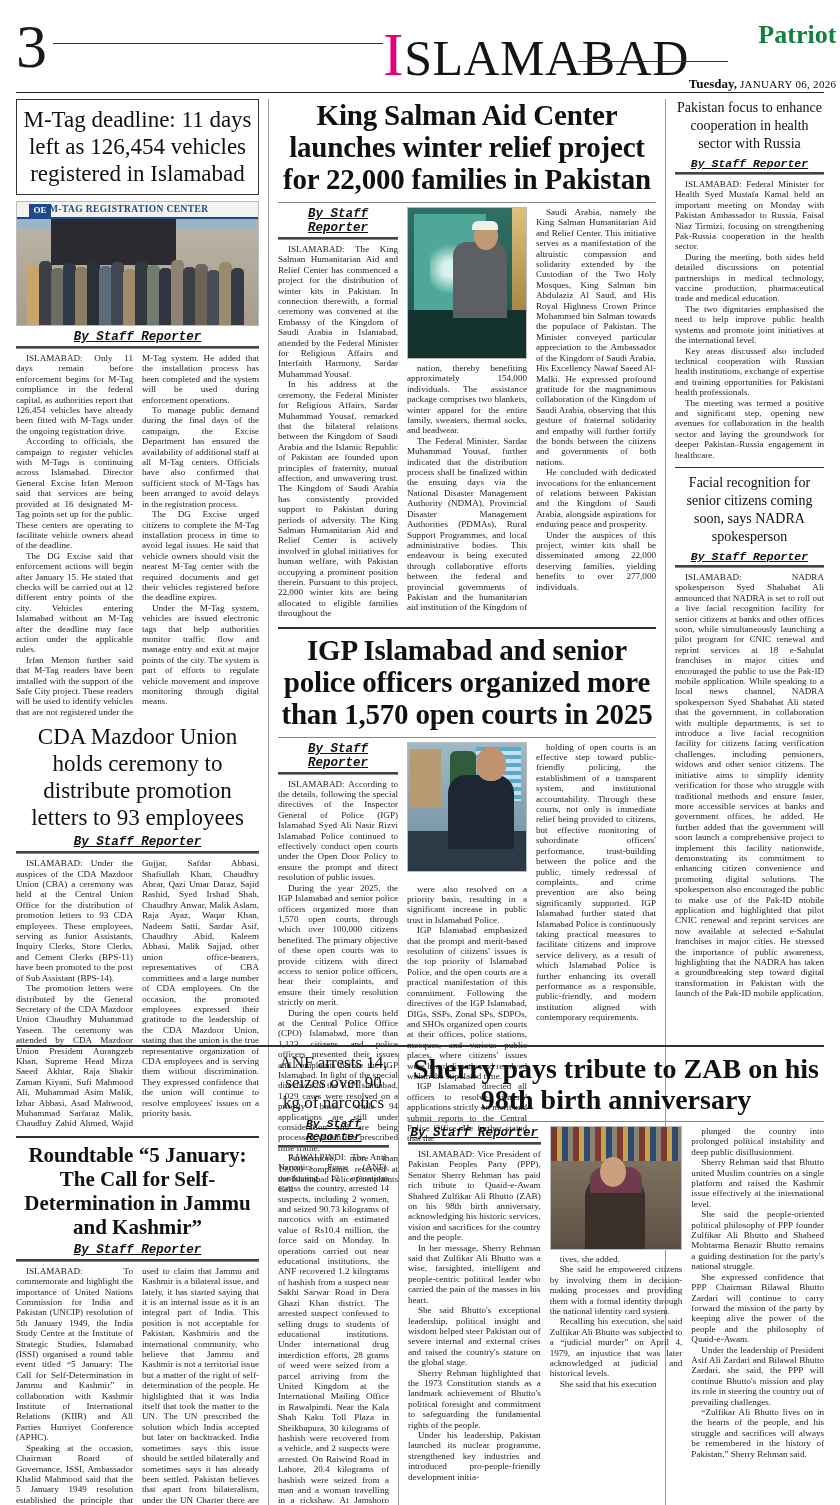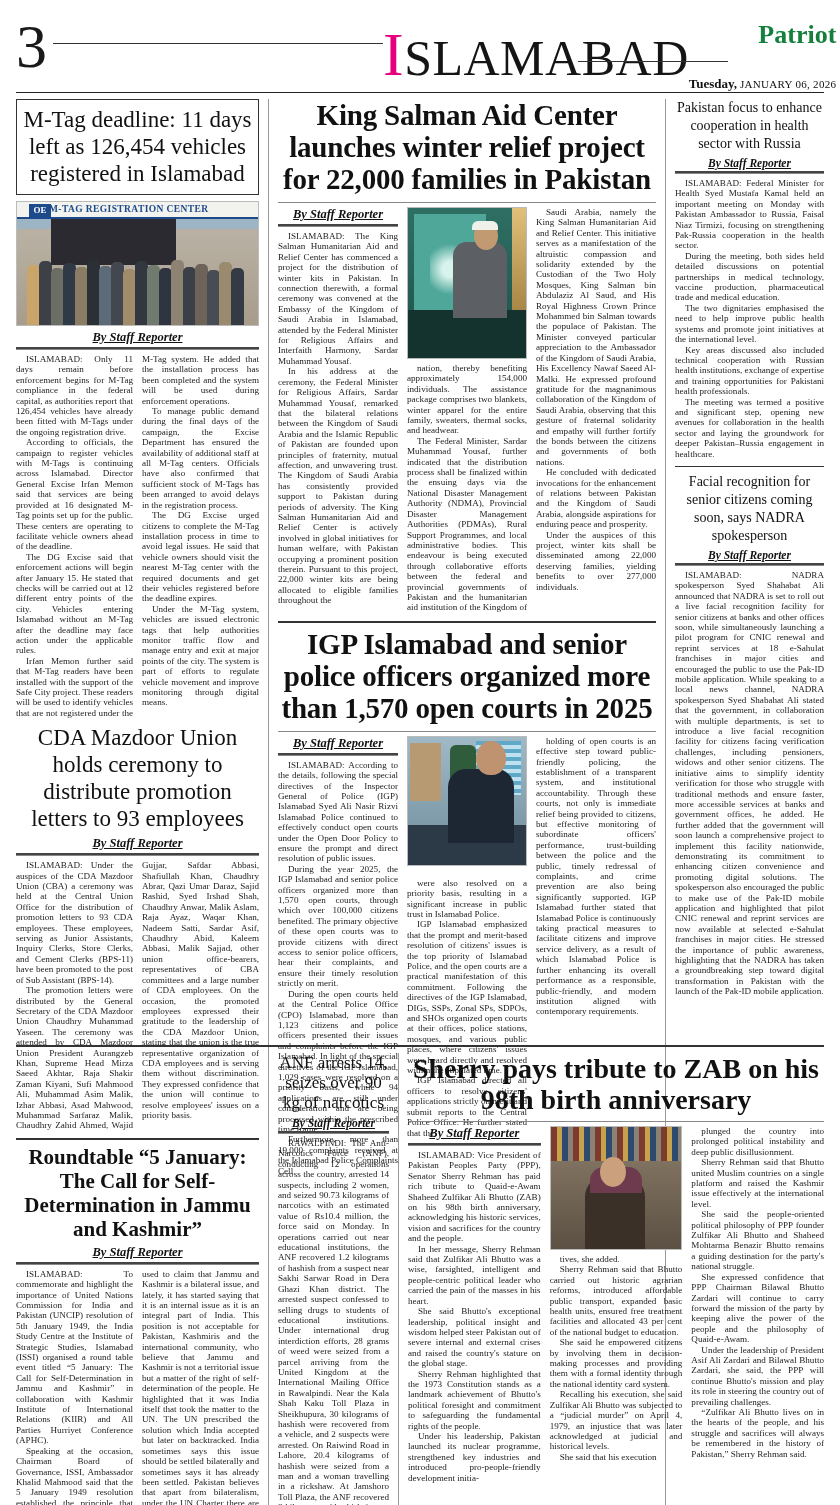--- a/index.html
+++ b/index.html
@@ -37,21 +37,21 @@
 
   
   .hl { text-align:center; font-weight:700; color:#111; font-family:"Liberation Serif", serif; }
   .hl-box { border:1.2px solid #333; padding:6px 6px 7px; }
   .hl-l { font-size:23px; line-height:27px; font-weight:400; }
   .hl-m { font-size:29px; line-height:32px; letter-spacing:-0.2px; }
   .hl-r { font-size:14px; line-height:18px; font-weight:400; }
   .hl-sm { font-size:17px; line-height:20px; font-weight:400; }
 
   .byline { text-align:center; font-weight:700; font-style:italic; font-size:12.5px;
-            text-decoration:underline; margin:4px 0 2px; font-family:Liberation Serif, serif; }
+            text-decoration:underline; margin:4px 0 2px; font-family:Liberation Mono, monospace; }
   .byline-rule { border-top:2.4px solid #444; border-bottom:0.8px solid #888; height:2px; margin:2px 0 4px; }
   .hr-thin { border-top:1px solid #888; margin:6px 0; }
   .hr-thick { border-top:2.2px solid #333; margin:7px 0 5px; }
 
   .body-txt { font-size:9.1px; line-height:10.4px; text-align:justify; color:#1c1c1c;
               font-family:"Liberation Serif", serif; hyphens:auto; }
   .body-txt p { margin:0; text-indent:10px; }
   .cols2 { column-count:2; column-gap:9px; column-rule:0; }
 
   
@@ -333,21 +333,20 @@
           </div>
           <div style="width:134px">
             <div class="photo ph-sherry">
               <div class="sh-books"></div>
               <div class="sh-person"></div>
               <div class="sh-scarf"></div>
               <div class="sh-head"></div>
             </div>
             <div class="body-txt" style="margin-top:4px">
               <p>tives, she added.</p>
-              <p>Sherry Rehman said that Bhutto carried out historic agrarian reforms, introduced affordable public transport, expanded basic health units, ensured free treatment facilities and allocated 43 per cent of the national budget to education.</p>
               <p>She said he empowered citizens by involving them in decision-making processes and providing them with a formal identity through the national identity card system.</p>
               <p>Recalling his execution, she said Zulfikar Ali Bhutto was subjected to a “judicial murder” on April 4, 1979, an injustice that was later acknowledged at judicial and historical levels.</p>
               <p>She said that his execution</p>
             </div>
           </div>
           <div style="width:134px">
             <div class="body-txt">
               <p>plunged the country into prolonged political instability and deep public disillusionment.</p>
               <p>Sherry Rehman said that Bhutto united Muslim countries on a single platform and raised the Kashmir issue effectively at the international level.</p>
               <p>She said the people-oriented political philosophy of PPP founder Zulfikar Ali Bhutto and Shaheed Mohtarma Benazir Bhutto remains a guiding destination for the party's national struggle.</p>

